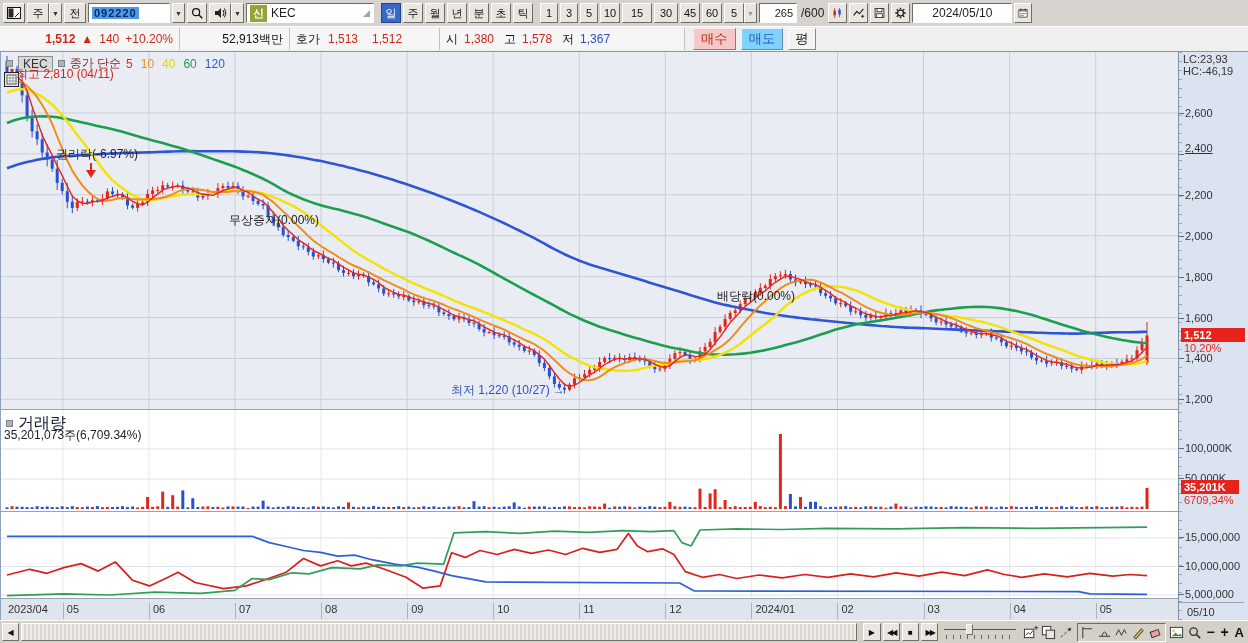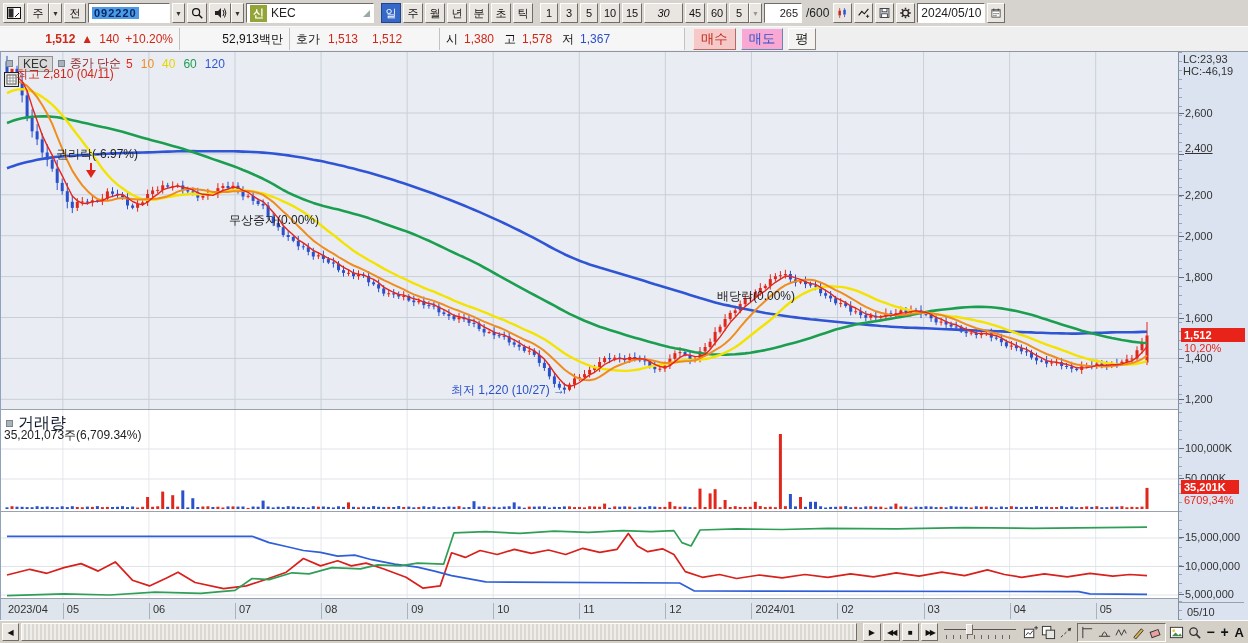--- a/index.html
+++ b/index.html
@@ -26,21 +26,21 @@
   .grip { width:0; height:0; border-left:7px solid transparent; border-bottom:7px solid #9aa; margin-left:auto;}
   .icon16 { width:16px; height:16px; display:block; }
   .sep2 { width:3px; }
   
   .infobar { position:absolute; top:26px; left:0; width:1248px; height:26px;
     background:#efefef; border-top:1px solid #fbfbfb; border-bottom:1px solid #8d96a2;
     display:flex; align-items:center; font-size:12px; }
   .cell { height:22px; display:flex; align-items:center; padding:0 6px; border-right:1px solid #c2c2c2; background:#f6f6f6;}
   .red { color:#d02718; } .blue { color:#2b50c8; } .blk { color:#111; }
   .buybtn { background:#f6c9c9; border:1px solid; border-color:#fde7e7 #b06a6a #b06a6a #fde7e7; color:#c02314; padding:1px 7px; margin-left:8px; }
-  .sellbtn { background:#f9a8d4; border:1px solid; border-color:#e6effc #6c84ae #6c84ae #e6effc; color:#2b50c8; padding:1px 7px; margin-left:5px; }
+  .sellbtn { background:#7dd3fc; border:1px solid; border-color:#e6effc #6c84ae #6c84ae #e6effc; color:#2b50c8; padding:1px 7px; margin-left:5px; }
   .avgbtn { background:#f4f3f1; border:1px solid; border-color:#fff #8c877f #8c877f #fff; color:#222; padding:1px 6px; margin-left:5px; }
   
   #chartwrap { position:absolute; top:52px; left:0; width:1248px; height:568px; background:#e9edf3;
     border-left:1px solid #8fa3c0; }
   .plot { position:absolute; left:0; width:1177px; }
   #plot-main { top:0; height:357px; }
   #plot-vol  { top:357px; height:102px; background:#fff; border-top:1px solid #9aa3ad; }
   #plot-own  { top:459px; height:87px;  background:#fff; border-top:1px solid #9aa3ad; }
   #xaxis-row { position:absolute; left:0; top:546px; width:1177px; height:22px;
     background:#dfe5ec; border-top:1px solid #98a2ae; }
@@ -135,22 +135,22 @@
         <div class="tbtn" style="width: 20px;">분</div>
         <div class="tbtn" style="width: 20px;">초</div>
         <div class="tbtn" style="width: 20px;">틱</div>
       </div>
     <div class="sep2"></div>
     <div id="minute-btns" style="display:flex;gap:2px">
         <div class="tbtn" style="width: 16px;">1</div>
         <div class="tbtn" style="width: 16px;">3</div>
         <div class="tbtn" style="width: 16px;">5</div>
         <div class="tbtn" style="width: 20px;">10</div>
-        <div class="tbtn" style="width: 20px;">15</div>
-        <div class="tbtn" style="width: 39px; font-style: italic;">30</div>
+        <div class="tbtn" style="width: 30px;">15</div>
+        <div class="tbtn" style="width: 24px;">30</div>
         <div class="tbtn" style="width: 20px;">45</div>
         <div class="tbtn" style="width: 20px;">60</div>
       </div>
     <div style="display:flex">
       <div class="tbtn" style="width:20px">5</div>
       <div class="tbtn arrow disabled">▼</div>
     </div>
     <div class="tb-input" style="width:38px;justify-content:flex-end">
       <span>265</span>
     </div>
@@ -177,21 +177,21 @@
         </svg>
     </div>
     <div class="tbtn" style="width:19px">
       <svg class="icon16" viewBox="0 0 16 16">
           <circle cx="8" cy="8" r="3.6" fill="none" stroke="#222" stroke-width="1.6"></circle>
           <g stroke="#222" stroke-width="1.8">
             <path d="M8 1.5 v2.3 M8 12.2 v2.3 M1.5 8 h2.3 M12.2 8 h2.3 M3.4 3.4 l1.6 1.6 M11 11 l1.6 1.6 M12.6 3.4 L11 5 M5 11 l-1.6 1.6"></path>
           </g>
         </svg>
     </div>
-    <div class="tb-input" style="width:68px;justify-content:center">
+    <div class="tb-input" style="width:100px;justify-content:center">
       <span style="font-size:12px">2024/05/10</span>
     </div>
     <div class="tbtn" style="width:18px">
       <svg class="icon16" viewBox="0 0 16 16">
           <rect x="2.5" y="3.5" width="11" height="10" fill="#fff" stroke="#333"></rect>
           <rect x="2.5" y="3.5" width="11" height="2.6" fill="#888"></rect>
           <path d="M5 2 v3 M11 2 v3" stroke="#333"></path>
           <g fill="#555">
             <rect x="4.5" y="8" width="1.6" height="1.6"></rect>
             <rect x="7.2" y="8" width="1.6" height="1.6"></rect>

